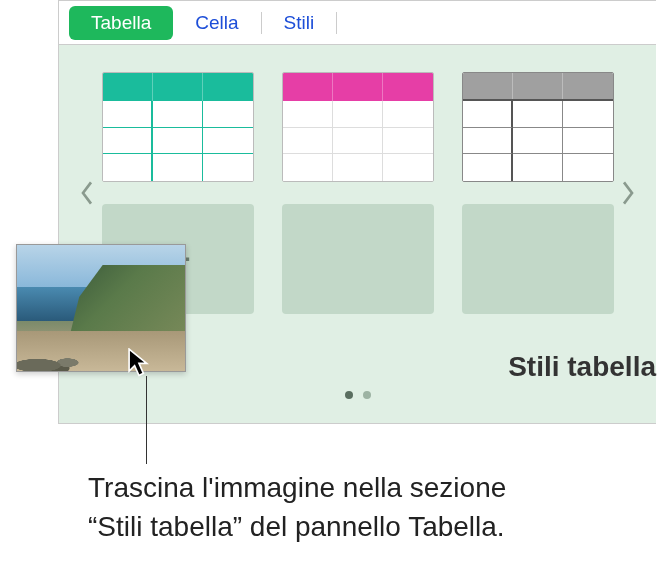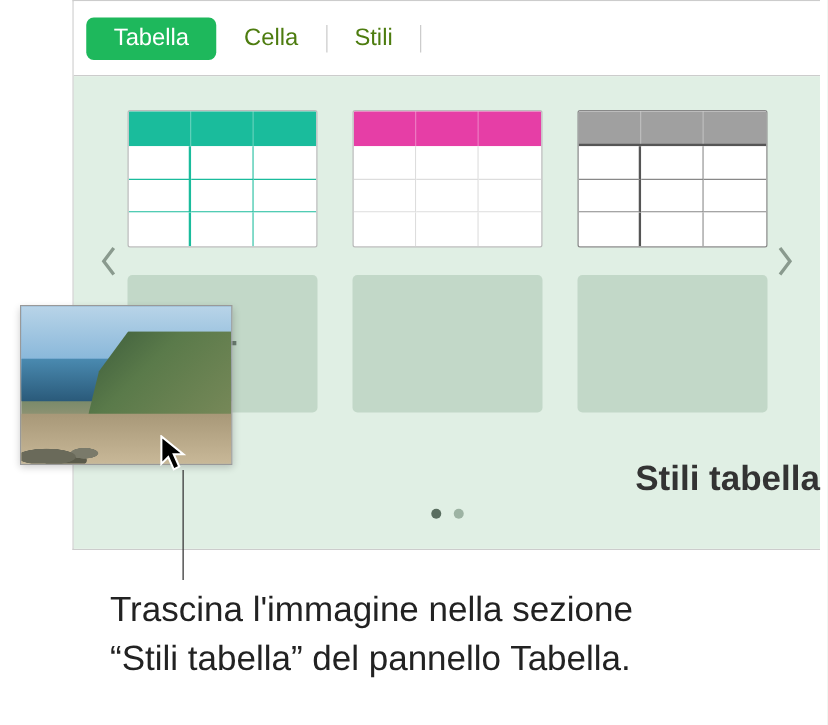--- a/index.html
+++ b/index.html
@@ -17,27 +17,27 @@
       width: 598px;
       border: 1px solid #ccc;
       border-right: none;
       background: #fff;
     }
     .tab-bar {
       display: flex;
       align-items: center;
       background: #fff;
       border-bottom: 1px solid #ccc;
-      height: 60px;
+      height: 44px;
       padding: 0 10px;
     }
     .tab {
       padding: 6px 22px;
       font-size: 19px;
-      color: #4d7c0f;
+      color: #1d4ed8;
       cursor: pointer;
       position: relative;
     }
     .tab.active {
       background: #1eb85c;
       color: #fff;
       border-radius: 6px;
       font-weight: 500;
     }
     .tab-divider {

